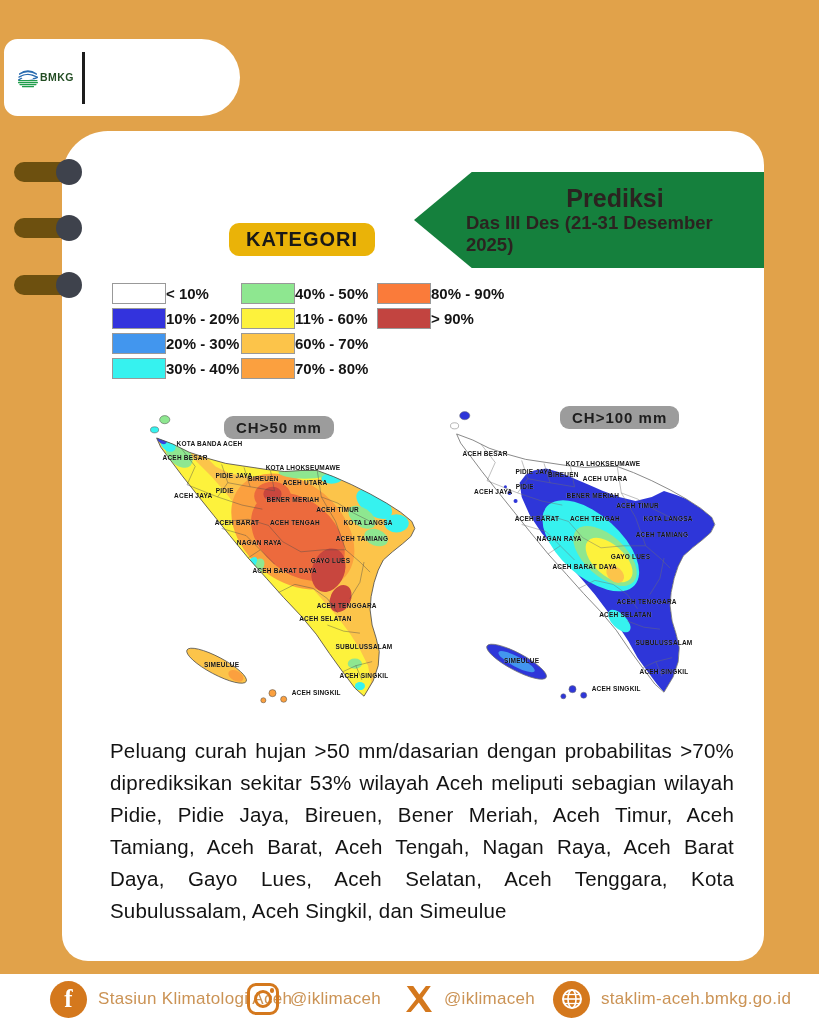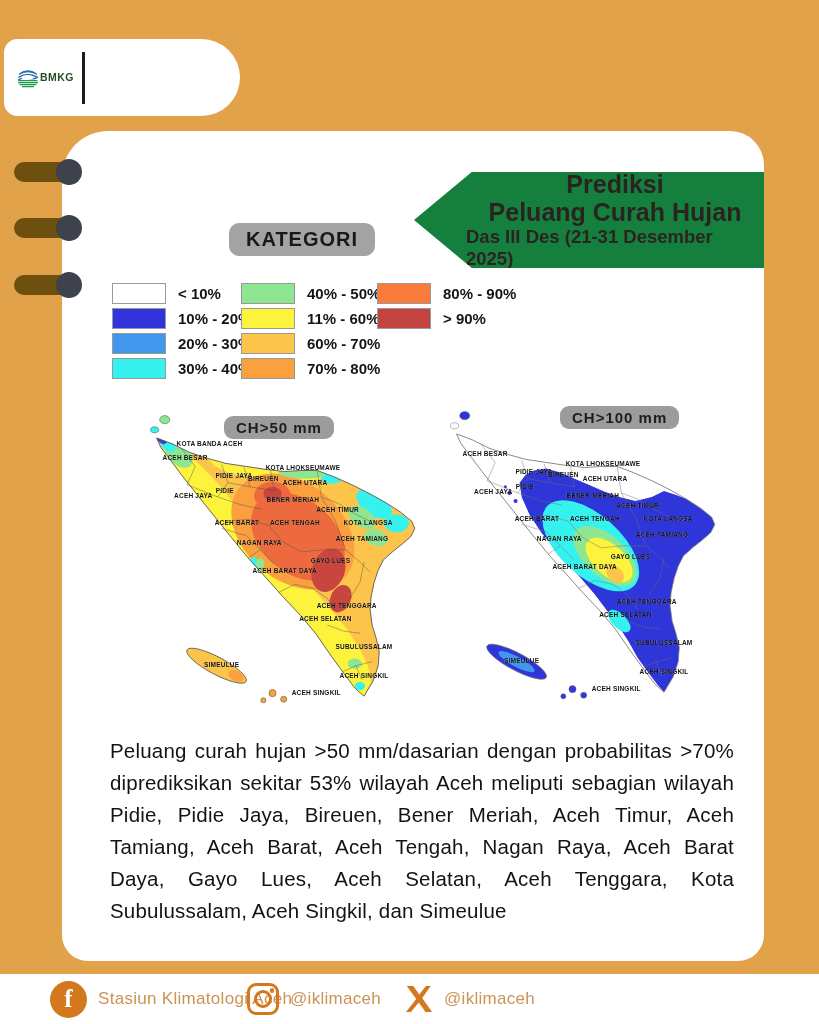--- a/index.html
+++ b/index.html
@@ -25,25 +25,25 @@
         border-radius:46px 34px 26px 26px;}
 
   
   .banner{position:absolute;left:414px;top:172px;width:350px;height:96px;background:#15803d;
     clip-path:polygon(0 50%,16.5% 0,100% 0,100% 100%,16.5% 100%);
     display:flex;flex-direction:column;align-items:center;justify-content:center;padding-left:52px;box-sizing:border-box;}
   .banner .l1,.banner .l2{font-weight:bold;font-size:25px;color:#2b2320;line-height:1.12;}
   .banner .l3{font-weight:bold;font-size:18.5px;color:#2b2320;line-height:1.2;}
 
   
-  .kategori-badge{position:absolute;left:229px;top:223px;background:#a3a3a3;border-radius:10px;
+  .kategori-badge{position:absolute;left:229px;top:223px;background:#eab308;border-radius:10px;
     padding:5px 17px;font-size:20px;font-weight:800;color:#181818;letter-spacing:1px;}
   .legend-grid{position:absolute;left:112px;top:281px;display:grid;
     grid-template-columns:129px 136px 140px;grid-template-rows:repeat(4,25px);grid-auto-flow:column;align-items:center;}
-  .legend-item{display:flex;align-items:center;gap:12px;}
+  .legend-item{display:flex;align-items:center;gap:0;}
   .swatch{width:54px;height:21px;border:1px solid #999;box-sizing:border-box;flex:0 0 auto;}
   .legend-label{font-size:15px;font-weight:bold;color:#141414;white-space:nowrap;}
 
   
   .map-box{position:absolute;width:305px;height:328px;}
   .map1{left:120px;top:398px;} .map2{left:420px;top:394px;}
   .map-box svg{width:100%;height:100%;}
   .map-badge{position:absolute;background:#9c9c9c;border-radius:9px;padding:3px 12px;
     font-size:15px;font-weight:800;color:#1d1d1d;letter-spacing:1px;white-space:nowrap;}
   .map1 .map-badge{left:104px;top:18px;} .map2 .map-badge{left:140px;top:12px;}
@@ -98,21 +98,20 @@
   </div>
 
   <div class="card"></div>
 
   <div class="pin pin1"></div>
   <div class="pin pin2"></div>
   <div class="pin pin3"></div>
 
   <div class="banner">
     <div class="l1">Prediksi</div>
-    <div class="l2">Peluang Curah Hujan</div>
     <div class="l3">Das III Des (21-31 Desember 2025)</div>
   </div>
 
   <div class="kategori-badge">KATEGORI</div>
   <div class="legend-grid">
       <div class="legend-item">
         <span class="swatch" style="background: rgb(255, 255, 255);"></span>
         <span class="legend-label">&lt; 10%</span>
       </div>
       <div class="legend-item">
@@ -291,15 +290,27 @@
     <div class="f-item f-ig">
       <div class="icon-ig"></div>
       <span class="f-label">@iklimaceh</span>
     </div>
     <div class="f-item f-x">
       <svg width="28" height="26" viewBox="0 0 28 28">
         <path fill="#d4781d" d="M0.8,0 h7 l6.5,9.2 L21.4,0 h5.3 L17.5,12.9 L28,28 h-7 l-7.2,-10.2 L5.2,28 H0 L11,14.1 Z"></path>
       </svg>
       <span class="f-label">@iklimaceh</span>
     </div>
+    <div class="f-item f-web">
+      <div class="icon-web">
+        <svg width="24" height="24" viewBox="-12 -12 24 24">
+          <circle cx="0" cy="0" r="9" fill="none" stroke="#ffffff" stroke-width="2"></circle>
+          <ellipse cx="0" cy="0" rx="4" ry="9" fill="none" stroke="#ffffff" stroke-width="1.6"></ellipse>
+          <line x1="-9" y1="0" x2="9" y2="0" stroke="#ffffff" stroke-width="1.6"></line>
+          <line x1="-7.8" y1="-4.5" x2="7.8" y2="-4.5" stroke="#ffffff" stroke-width="1.3"></line>
+          <line x1="-7.8" y1="4.5" x2="7.8" y2="4.5" stroke="#ffffff" stroke-width="1.3"></line>
+        </svg>
+      </div>
+      <span class="f-label">staklim-aceh.bmkg.go.id</span>
+    </div>
   </div>
 
 </div>
 
 </body></html>

